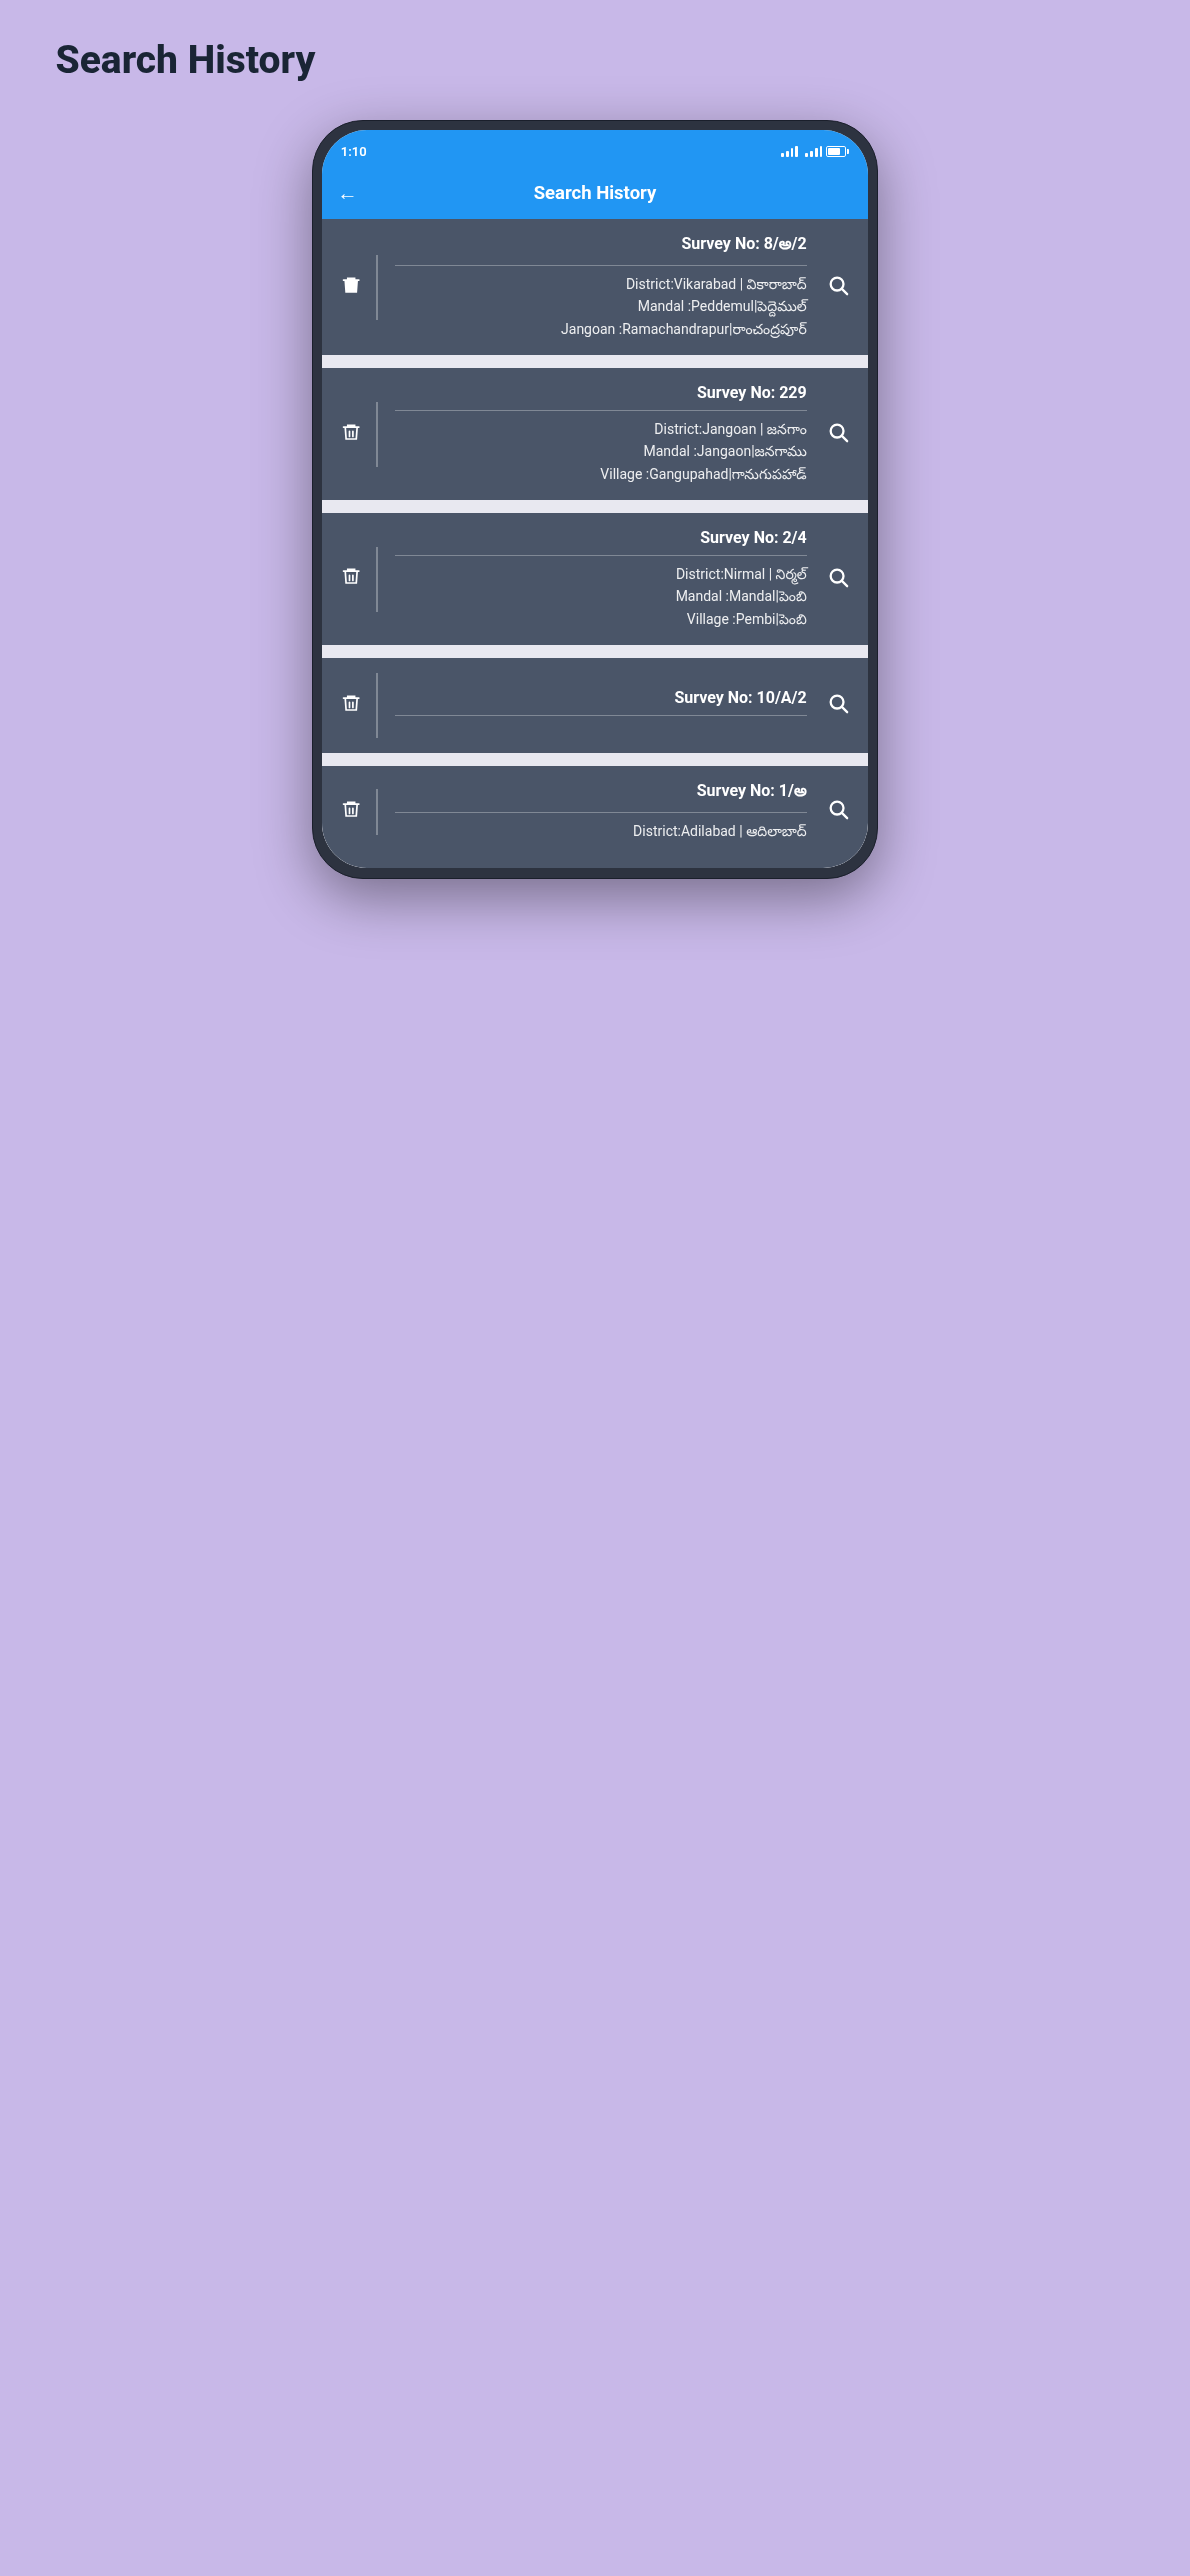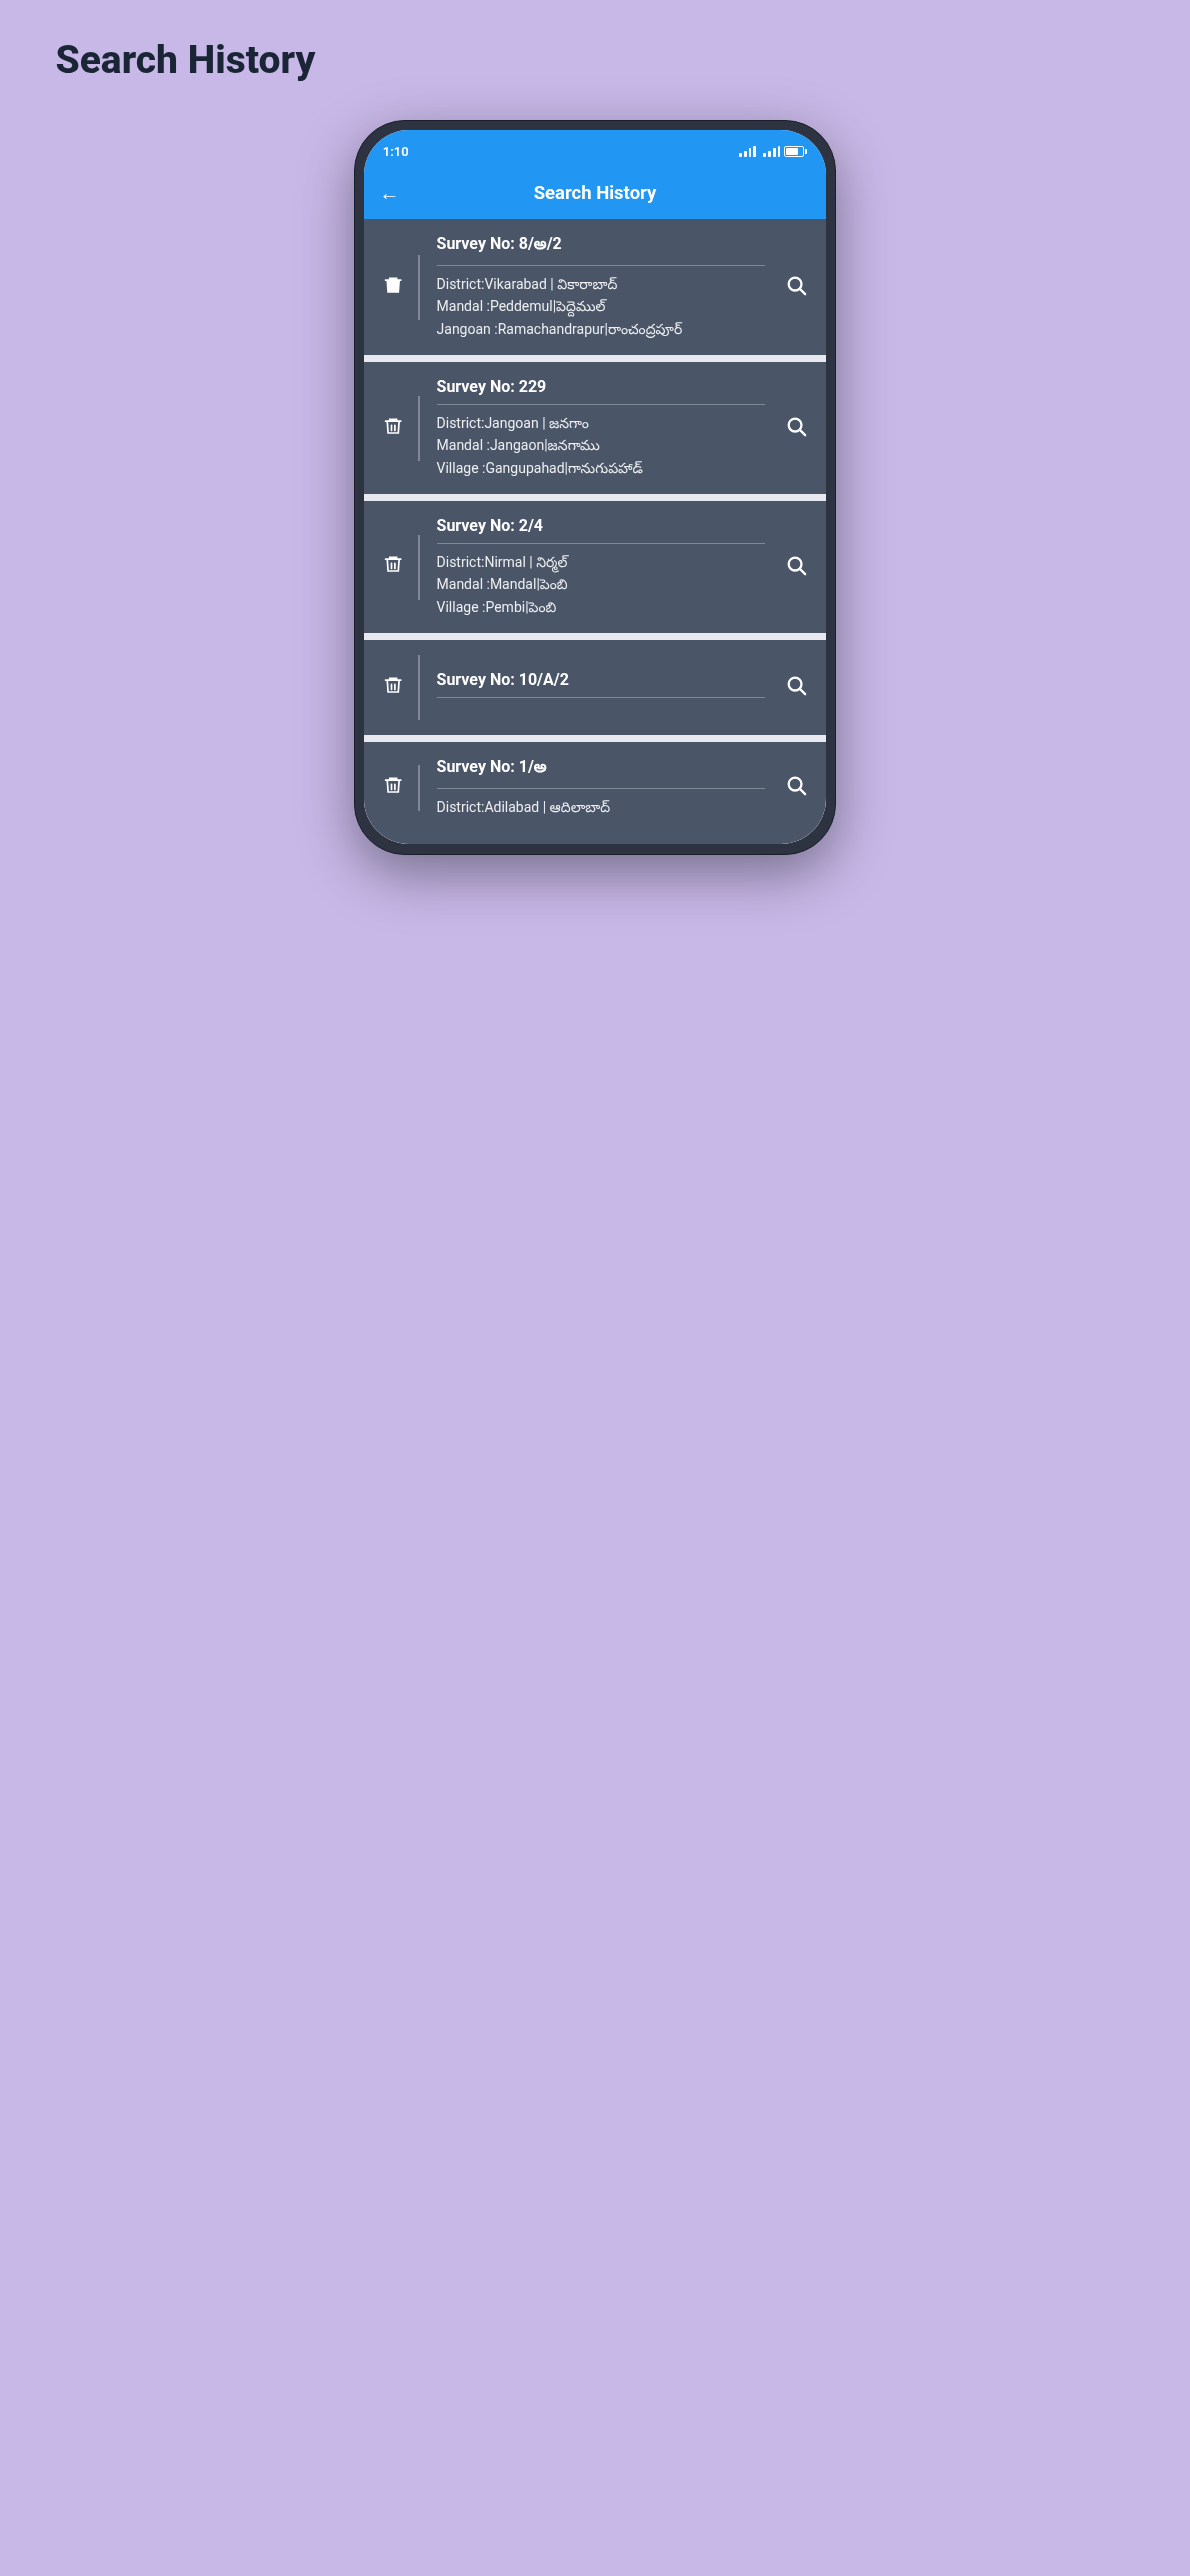--- a/index.html
+++ b/index.html
@@ -18,21 +18,21 @@
     .page-title {
       font-size: 39px;
       font-weight: 800;
       color: #1a2535;
       align-self: flex-start;
       margin-left: 37px;
       margin-bottom: 37px;
     }
 
     .phone-frame {
-      width: 482px;
+      width: 566px;
       background: #2d3340;
       border-radius: 51px;
       padding: 9.3px;
       box-shadow: 0 18.5px 56px rgba(0,0,0,0.4);
       border: 1.9px solid #1a1f2b;
     }
 
     .phone-inner {
       border-radius: 45px;
       overflow: hidden;
@@ -135,21 +135,22 @@
     }
 
     .content-area {
       background: #e8e8f0;
       min-height: 371px;
     }
 
     .history-list {
       display: flex;
       flex-direction: column;
-      gap: 7px;
+      gap: 13px;
+      text-align: right;
     }
 
     .history-item {
       background: #4a5568;
       display: flex;
       align-items: center;
       padding: 15px 15px;
       gap: 11px;
     }
 

